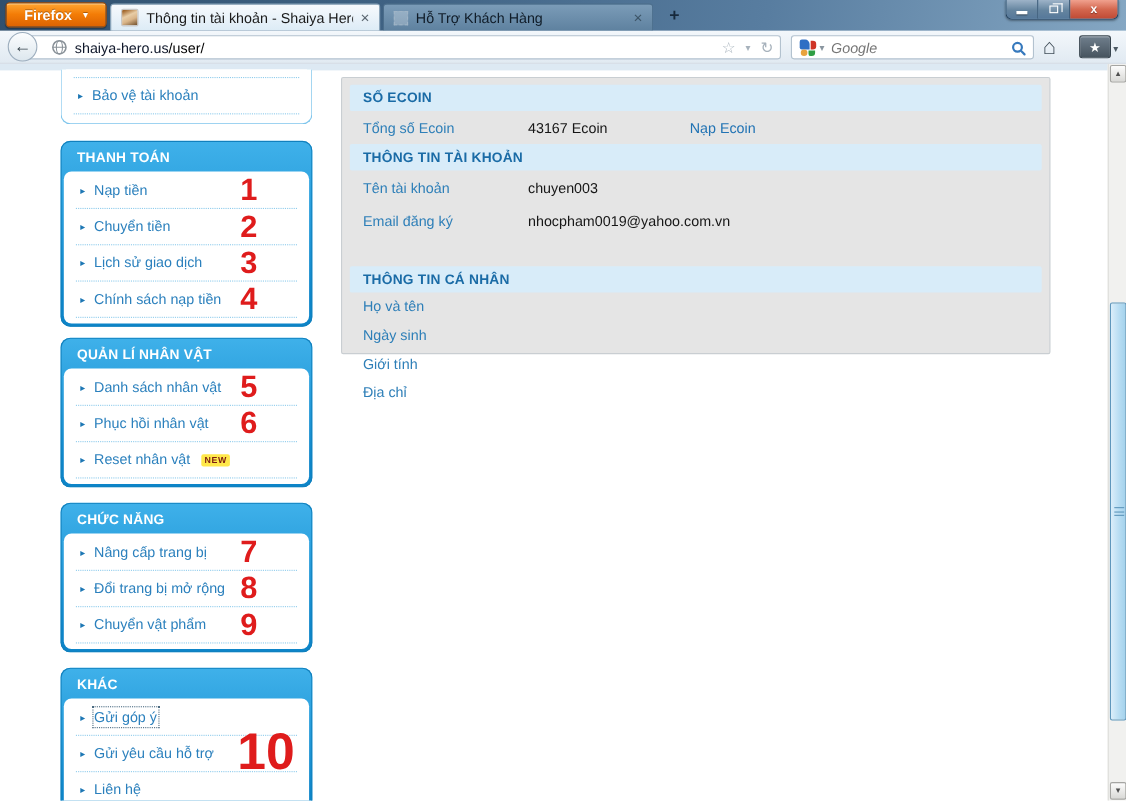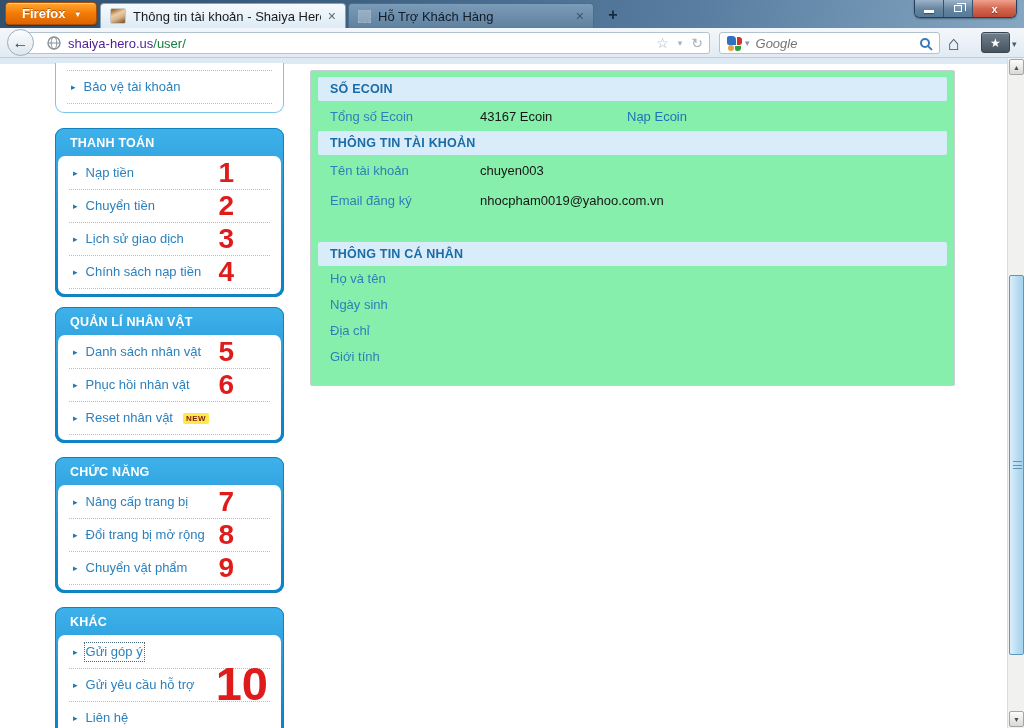--- a/index.html
+++ b/index.html
@@ -42,22 +42,22 @@
 
   
   .navbar { position:absolute; top:28px; left:0; width:1024px; height:30px;
     background:linear-gradient(#f3f7fb,#e1eaf2); border-bottom:1px solid #c2cfdb; }
   .back-btn { position:absolute; left:7px; top:1px; width:27px; height:27px; border-radius:50%;
     background:linear-gradient(#fcfdfe,#dde7ee); border:1px solid #9cadbd; z-index:3;
     display:flex; align-items:center; justify-content:center; font-size:16px; font-weight:bold; color:#3c4750; cursor:pointer; }
   .urlbar { position:absolute; left:24px; top:4px; width:686px; height:22px; background:#fff;
     border:1px solid #b3c2cf; border-radius:3px; display:flex; align-items:center; padding:0 6px 0 22px; }
   .globe { width:14px; height:14px; margin-right:7px; flex:0 0 14px; }
-  .url-text { font-size:13px; color:#4c1d95; }
-  .url-path { color:#15803d; }
+  .url-text { font-size:13px; color:#0f172a; }
+  .url-path { color:#000000; }
   .url-spacer { flex:1; }
   .url-ic { color:#a7b2bc; font-size:14px; margin-left:9px; cursor:pointer; }
   .url-ic.caret { font-size:9px; }
   .searchbox { position:absolute; left:719px; top:4px; width:221px; height:22px; background:#fff;
     border:1px solid #b3c2cf; border-radius:3px; display:flex; align-items:center; padding:0 7px; }
   .g-icon { width:15px; height:15px; flex:0 0 15px; position:relative; margin-right:3px; }
   .g-icon i { position:absolute; }
   .g-b { left:0; top:0; width:9px; height:9px; background:#2f6fc4; border-radius:2px 4px 0 2px; }
   .g-r { right:0; top:1px; width:5px; height:8px; background:#cf3427; border-radius:0 3px 3px 0; }
   .g-y { left:1px; bottom:0; width:6px; height:6px; background:#e8a33d; border-radius:50%; }
@@ -91,21 +91,21 @@
   .bullet { color:#1d77b4; font-size:9px; line-height:1; }
   .side-label { line-height:16px; }
   .side-label.focused { outline:1px dotted #4a6a80; outline-offset:1px; }
   .badge-new { background:#ffe84a; color:#7c1c12; font-size:8px; font-weight:bold; padding:1px 3px;
     border-radius:2px; margin-left:2px; letter-spacing:.5px; }
   .annot { position:absolute; right:36px; top:50%; transform:translateY(-50%); color:#df1c1c;
     font-weight:bold; font-size:28px; z-index:4; pointer-events:none; }
   .annot.big { font-size:47px; right:2px; top:44%; }
 
   
-  .main-box { position:absolute; left:310px; top:12px; width:645px; height:316px; background:#86efac;
+  .main-box { position:absolute; left:310px; top:12px; width:645px; height:252px; background:#e5e5e5;
     border:1px solid #c9ced2; border-radius:2px; padding:6px 7px; }
   .sec-head { background:#d8ecf9; color:#1a6ba6; font-weight:bold; font-size:12.5px;
     padding:5px 12px; border-radius:2px; letter-spacing:.2px; }
   .main-section.gap { margin-top:27px; }
   .m-row { display:grid; grid-template-columns:150px 147px 1fr; align-items:center;
     padding:8px 12px 7px; font-size:13px; }
   .m-row.plain { grid-template-columns:1fr; padding:5px 12px 6px; }
   .m-label { color:#2e7fb8; }
   .m-value { color:#161616; }
   .m-link { color:#2173b4; text-decoration:none; cursor:pointer; }
@@ -306,24 +306,24 @@
         </div>
         <div class="main-section gap">
           <div class="sec-head">THÔNG TIN CÁ NHÂN</div>
           <div class="m-row plain">
             <span class="m-label">Họ và tên</span>
           </div>
           <div class="m-row plain">
             <span class="m-label">Ngày sinh</span>
           </div>
           <div class="m-row plain">
+            <span class="m-label">Giới tính</span>
+          </div>
+          <div class="m-row plain">
             <span class="m-label">Địa chỉ</span>
-          </div>
-          <div class="m-row plain">
-            <span class="m-label">Giới tính</span>
           </div>
         </div>
       </div>
     <div class="scrollbar">
       <div class="sb-btn up">▲</div>
       <div class="sb-thumb">
           <span class="sb-grip"></span>
         </div>
       <div class="sb-btn down">▼</div>
     </div>

